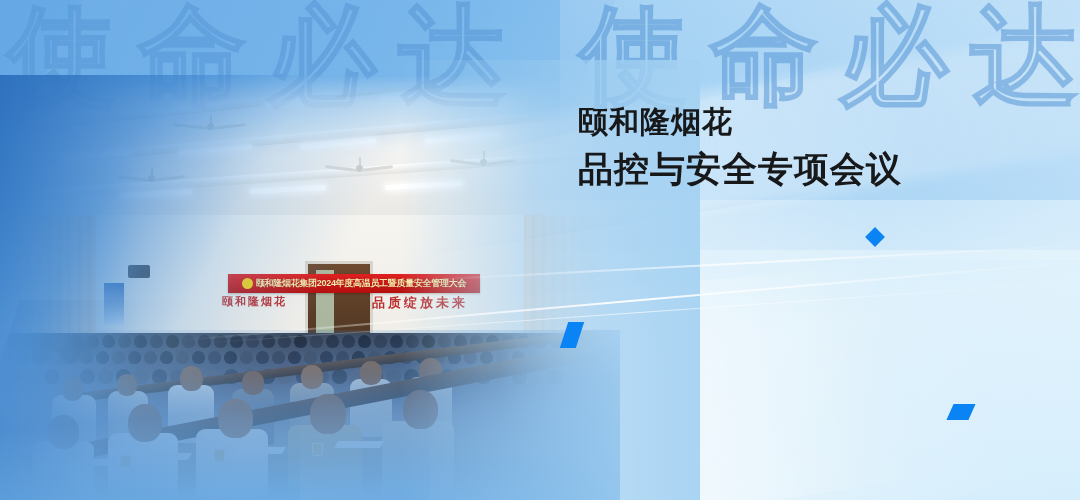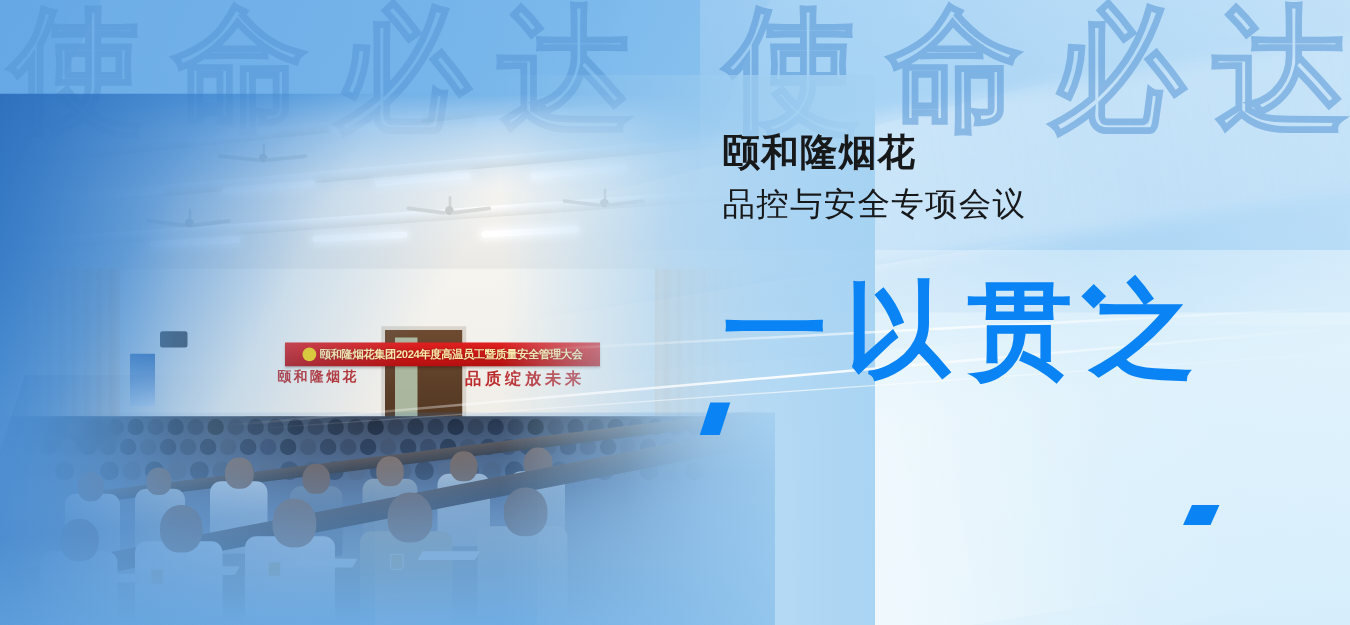--- a/index.html
+++ b/index.html
@@ -201,21 +201,21 @@
   .diamond{position:absolute;background:#0a84f5;transform:rotate(-20deg);}
 
   
   .sub1{
     position:absolute;left:578px;top:102px;
     font-size:30px;font-weight:700;color:#17181a;letter-spacing:1px;
     white-space:nowrap;
   }
   .sub2{
     position:absolute;left:578px;top:146px;
-    font-size:26px;font-weight:400;color:#17181a;letter-spacing:1px;
+    font-size:35px;font-weight:700;color:#17181a;letter-spacing:1px;
     white-space:nowrap;
   }
   .head1{
     position:absolute;left:578px;top:222px;
     font-size:84px;font-weight:700;color:#0a84f5;
     letter-spacing:14px;white-space:nowrap;line-height:1;
   }
   .head2{
     position:absolute;left:586px;top:322px;
     font-size:84px;font-weight:700;color:#0a84f5;
@@ -481,15 +481,14 @@
   <div class="streak streak-1"></div>
   <div class="streak streak-2"></div>
   <div class="streak streak-3"></div>
 
   <div class="diamond" style="left:564px;top:322px;width:16px;height:26px;transform:skewX(-18deg);"></div>
   <div class="diamond" style="left:950px;top:404px;width:22px;height:16px;transform:skewX(-24deg);"></div>
   <div class="diamond" style="left:868px;top:230px;width:14px;height:14px;transform:rotate(45deg);"></div>
 
   <div class="sub1">颐和隆烟花</div>
   <div class="sub2">品控与安全专项会议</div>
-  <div class="head1">一以贯之</div>
 
 </div>
 
 </body></html>

